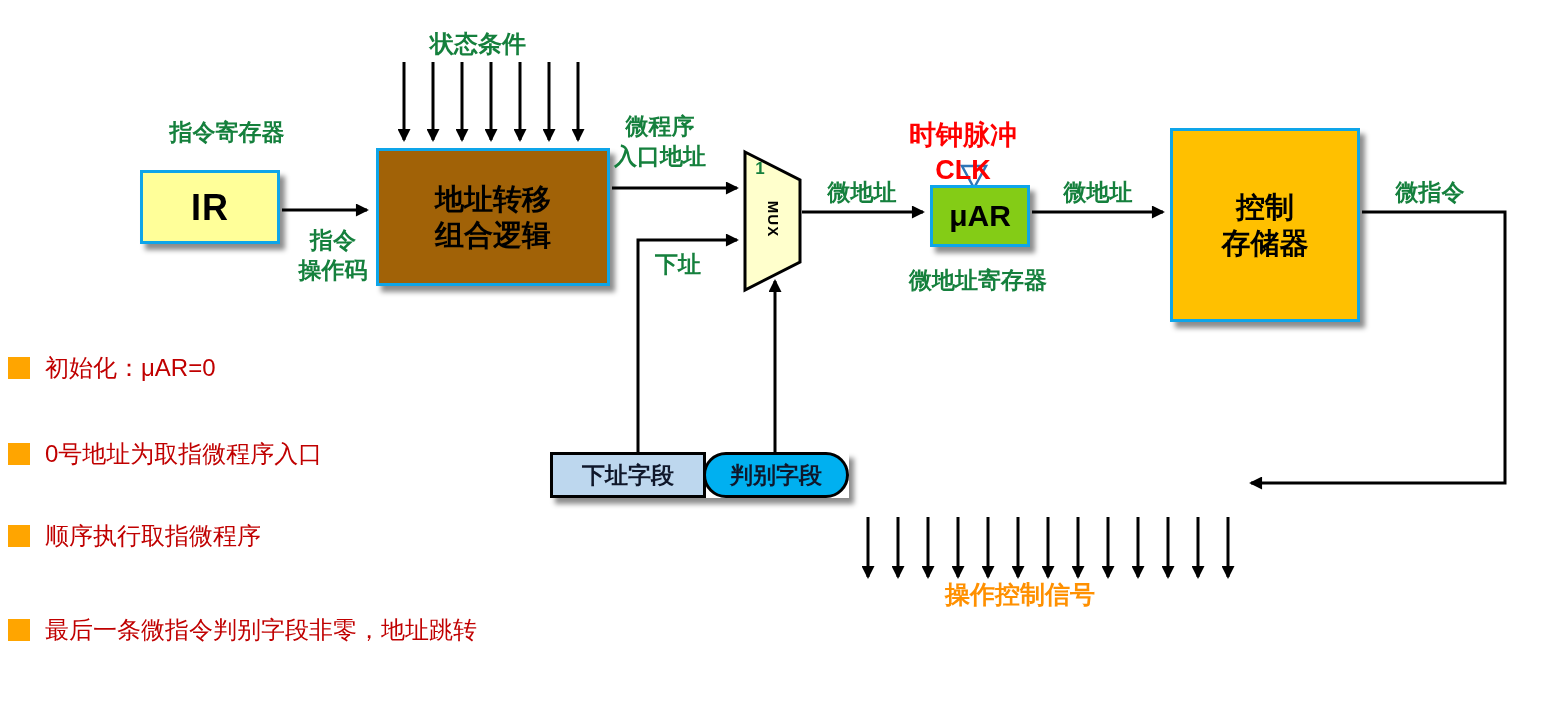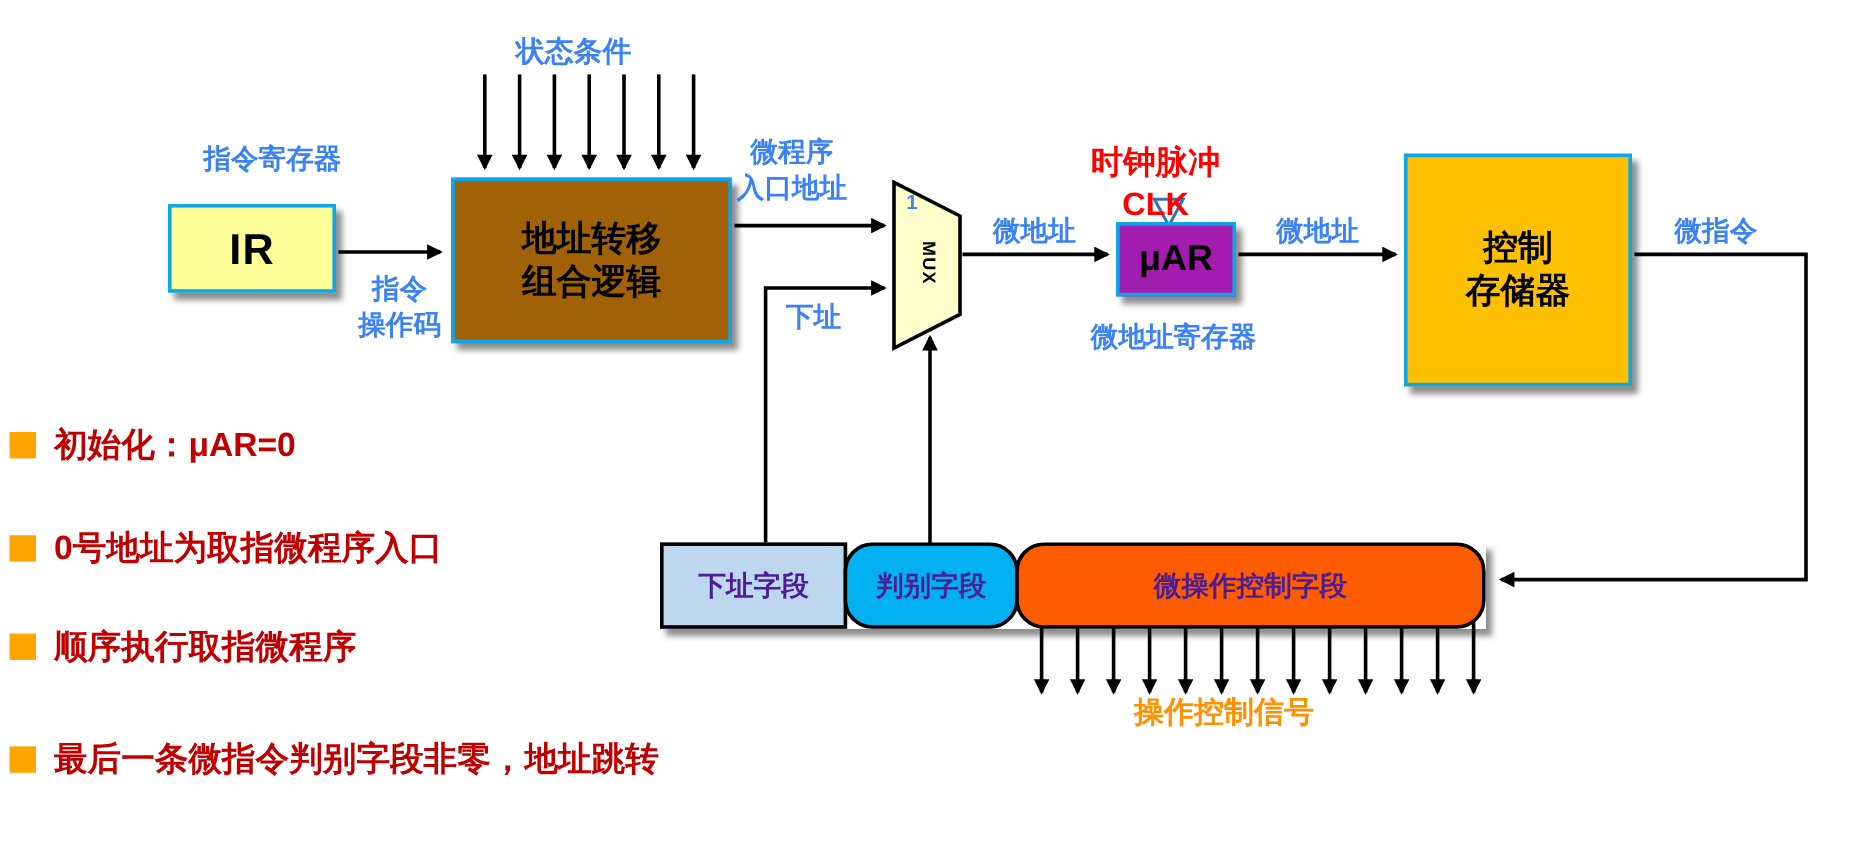--- a/index.html
+++ b/index.html
@@ -1,42 +1,42 @@
 <!DOCTYPE html>
 <html><head>
 <meta charset="utf-8">
 <style>
   * { margin:0; padding:0; box-sizing:border-box; }
   body { background:#fff; font-family:"Liberation Sans","DejaVu Sans",sans-serif; }
   .stage { position:relative; width:1560px; height:702px; background:#fff; overflow:hidden; }
   .abs { position:absolute; }
-  .lbl { position:absolute; font-weight:bold; color:#3b82f6; text-align:center; line-height:1.3; }
+  .lbl { position:absolute; font-weight:bold; color:#15803d; text-align:center; line-height:1.3; }
   .preline { white-space:pre-line; }
   .box { position:absolute; border:3px solid #0ea5e9; display:flex; align-items:center; justify-content:center;
          font-weight:bold; color:#000; text-align:center; line-height:1.25;
          box-shadow:5px 6px 5px rgba(0,0,0,0.45); }
   .ir-box   { left:140px; top:170px; width:140px; height:74px; background:#FFFF99; font-size:36px; letter-spacing:1px; }
   .logic-box{ left:376px; top:148px; width:234px; height:138px; background:#a16207; font-size:29px; }
-  .uar-box  { left:930px; top:185px; width:100px; height:62px; background:#a21caf; font-size:30px; }
+  .uar-box  { left:930px; top:185px; width:100px; height:62px; background:#84cc16; font-size:30px; }
   .cs-box   { left:1170px; top:128px; width:190px; height:194px; background:#FFC000; font-size:29px; }
   .fields { position:absolute; left:550px; top:452px; display:flex; box-shadow:5px 6px 5px rgba(0,0,0,0.45); }
-  .fcell { height:72px; border:3px solid #000; display:flex; align-items:center; justify-content:center;
-           font-weight:bold; font-size:23px; color:#4c1d95; }
+  .fcell { height:46px; border:3px solid #000; display:flex; align-items:center; justify-content:center;
+           font-weight:bold; font-size:23px; color:#0f172a; }
   .fcell + .fcell { margin-left:-3px;border-radius:24px; }
   .f-next  { width:156px; background:#BDD7EE; }
   .f-judge { width:146px; background:#00B0F0; }
   .f-ops   { width:392px; background:#FF5C00; }
   .mux-one { left:750px; top:158px; width:20px; font-size:17px; }
   .mux-txt { left:751px; top:196px; width:46px; height:46px; display:flex; align-items:center; justify-content:center;
              font-weight:bold; font-size:15px; transform:rotate(90deg); letter-spacing:1px; }
   .clk { color:#FF0000; }
   .sig { color:#FF9000; }
   .bullet-row { position:absolute; display:flex; align-items:center; gap:15px; }
   .bullet-sq { width:22px; height:22px; background:#FFA500; flex:0 0 auto; }
-  .bullet-tx { font-weight:bold; font-size:28px; color:#C00000; white-space:nowrap; }
+  .bullet-tx { font-weight:normal; font-size:24px; color:#C00000; white-space:nowrap; }
 </style>
 </head>
 <body>
 
 <div class="stage">
 
   <svg class="abs" style="left:0;top:0" width="1560" height="702">
     <defs>
       <marker id="ah" viewBox="0 0 10 10" refX="8.5" refY="5" markerUnits="userSpaceOnUse" markerWidth="15" markerHeight="13" orient="auto">
         <path d="M0,0 L10,5 L0,10 Z" fill="#000"></path>
@@ -86,21 +86,20 @@
   <div class="box ir-box">IR</div>
   <div class="box logic-box preline">地址转移
 组合逻辑</div>
   <div class="box uar-box">μAR</div>
   <div class="box cs-box preline">控制
 存储器</div>
 
   <div class="fields">
     <div class="fcell f-next">下址字段</div>
     <div class="fcell f-judge">判别字段</div>
-    <div class="fcell f-ops">微操作控制字段</div>
   </div>
 
   <div class="lbl mux-one">1</div>
   <div class="abs mux-txt">MUX</div>
 
   <div class="lbl" style="left:408px;top:28px;width:140px;font-size:24px">状态条件</div>
   <div class="lbl" style="left:157px;top:118px;width:140px;font-size:23px">指令寄存器</div>
   <div class="lbl preline" style="left:283px;top:226px;width:100px;font-size:23px">指令
 操作码</div>
   <div class="lbl preline" style="left:608px;top:112px;width:104px;font-size:23px">微程序

